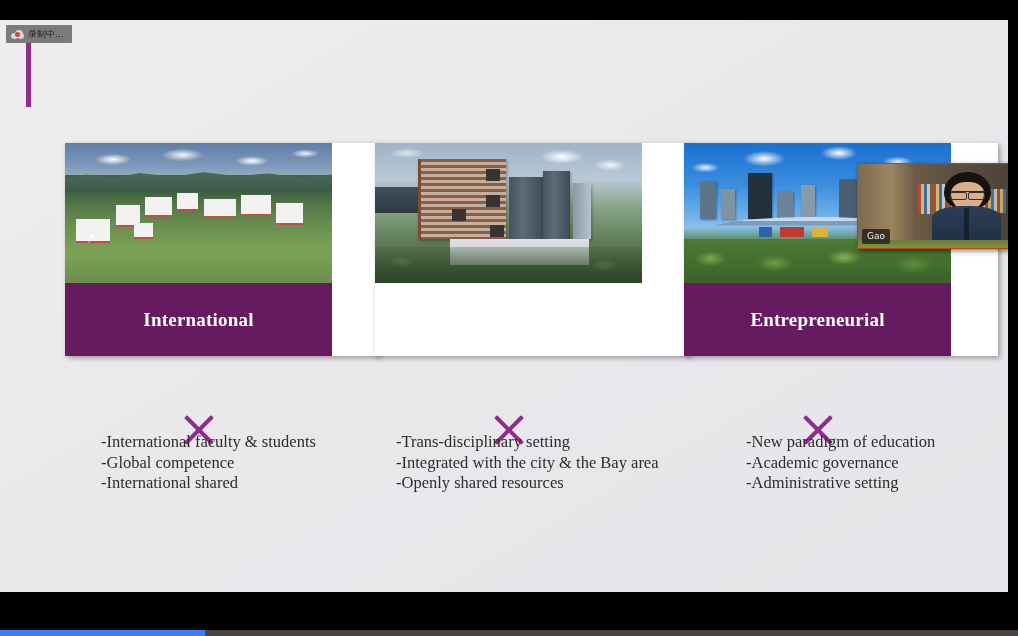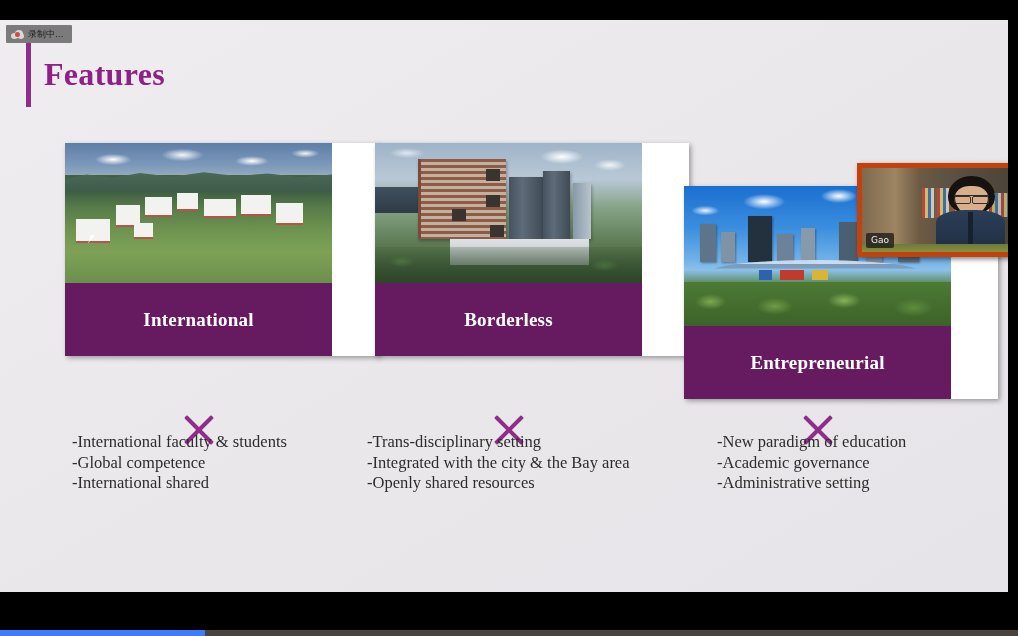--- a/index.html
+++ b/index.html
@@ -137,21 +137,21 @@
     position: absolute;
     top: 123px;
     width: 314px;
     height: 213px;
     box-shadow: 2px 2px 5px rgba(0,0,0,0.35);
     background: #ffffff;
     overflow: hidden;
   }
   .card.c0 { left: 65px; }
   .card.c1 { left: 375px; }
-  .card.c2 { left: 684px; margin-top: 43px; }
+  .card.c2 { left: 684px; }
 
   .card-photo {
     position: relative;
     width: 267px;
     height: 140px;
     overflow: hidden;
   }
   .card-label {
     width: 267px;
     height: 73px;
@@ -328,33 +328,34 @@
 
   
   .bullets {
     position: absolute;
     top: 412px;
     font-family: "Liberation Serif", serif;
     font-size: 16.5px;
     color: #2c2c2c;
     line-height: 20.6px;
     white-space: nowrap;
+    margin-left: 29px;
   }
   .bullets.b0 { left: 72px; }
   .bullets.b1 { left: 367px; }
   .bullets.b2 { left: 717px; }
   .bullets div { margin: 0; padding: 0; }
 
   
   .video-tile {
     position: absolute;
     left: 857px; top: 163px;
     width: 151px; height: 84px;
     background: #2e2b27;
-    border: 5px solid #c2410c;
+    border: 1px solid #c2410c;
     box-shadow: 2px 2px 5px rgba(0,0,0,0.5);
     overflow: hidden;
     z-index: 35;
   }
   .video-frame {
     position: absolute;
     left: 0; top: 0;
     width: 100%; height: 100%;
     background: linear-gradient(90deg,#7e6a4f 0%, #9d8562 22%, #6d5a43 38%, #5d5244 56%, #4c4338 100%);
   }
@@ -432,21 +433,20 @@
       <span class="rec-cloud">
         <span class="cl c1"></span>
         <span class="cl c2"></span>
         <span class="cl c3"></span>
         <span class="rec-dot"></span>
       </span>
       <span class="rec-text">录制中...</span>
     </div>
 
     <div class="title-bar"></div>
-    <div class="title">Features</div>
 
     <div class="cards">
 
       <div class="card c0">
         <div class="card-photo">
           <div class="ph-campus">
             <div class="ridge"></div>
             <div class="bldgs">
                 <i></i>
                 <i></i>
@@ -469,21 +469,20 @@
             <div class="sky-cloud"></div>
             <div class="water"></div>
             <div class="slab"></div>
             <div class="twr t1"></div>
             <div class="twr t2"></div>
             <div class="twr t3"></div>
             <div class="podium"></div>
             <div class="green"></div>
           </div>
         </div>
-        <div class="card-label">Borderless</div>
       </div>
 
       <div class="card c2">
         <div class="card-photo">
           <div class="ph-city">
             <div class="clouds"></div>
             <div class="sky s1"></div>
               <div class="sky s2"></div>
               <div class="sky s3"></div>
             <div class="sky s4"></div>

